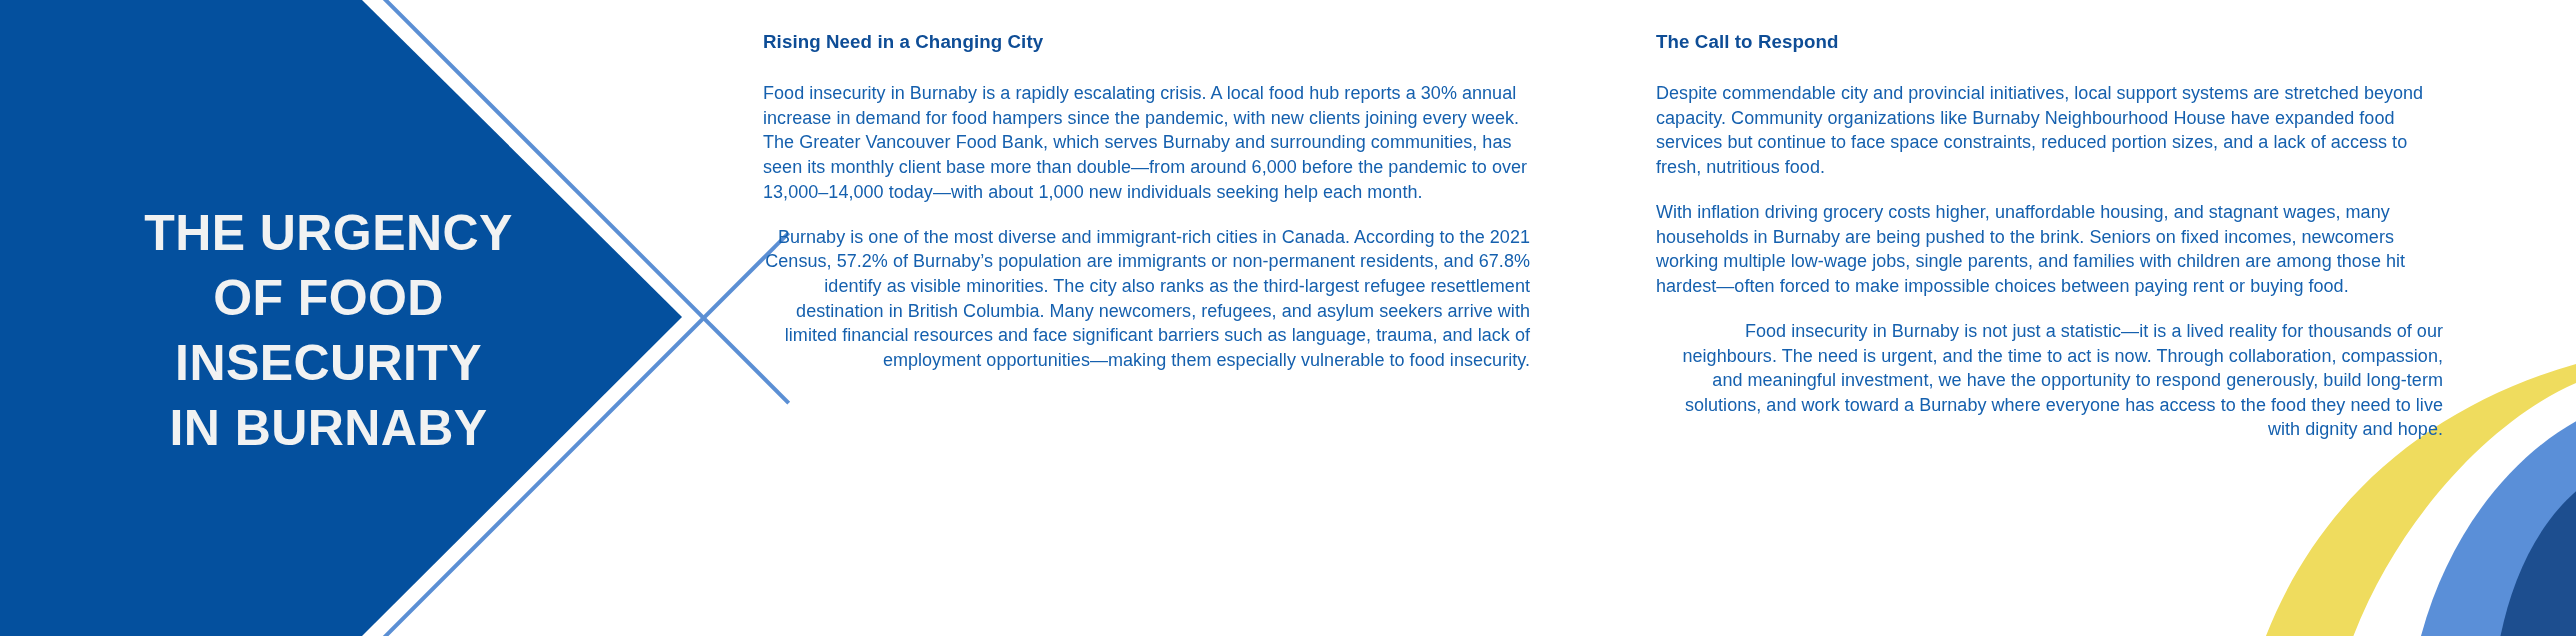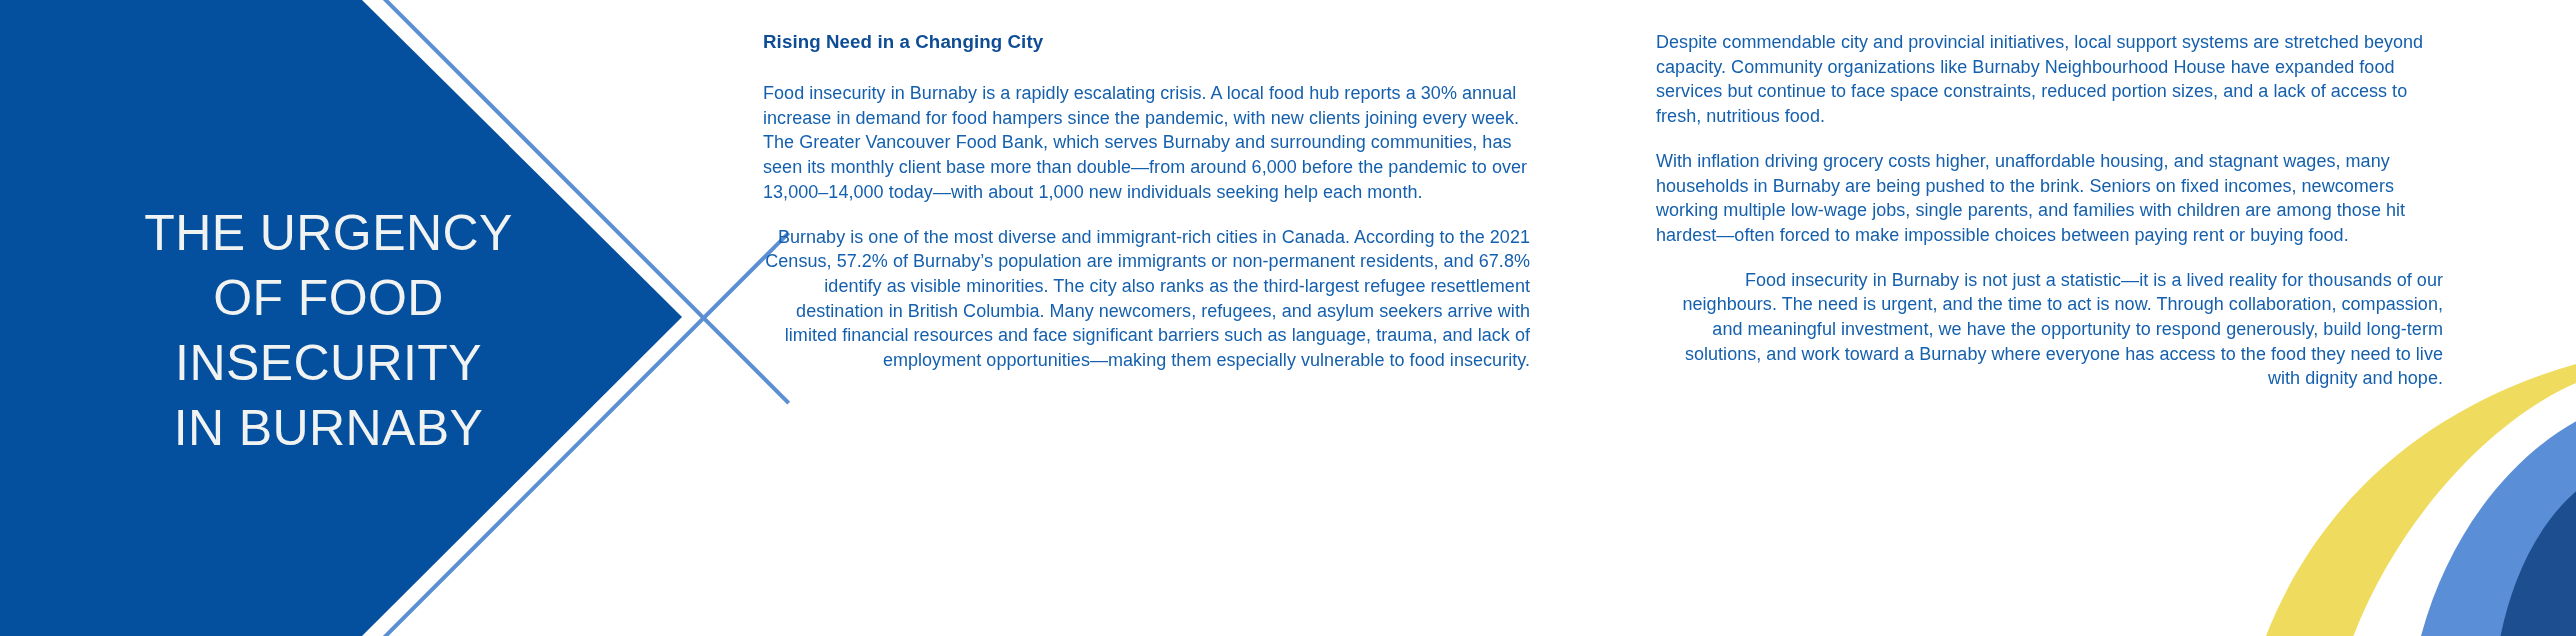--- a/index.html
+++ b/index.html
@@ -32,21 +32,21 @@
     align-items: center;
     justify-content: center;
     box-sizing: border-box;
     padding: 0 51px 0 24px;
   }
 
   .hero-title {
     color: #F1F2F2;
     font-size: 50px;
     line-height: 1.30;
-    font-weight: normal;
+    font-weight: bold;
     letter-spacing: 0.4px;
     text-align: center;
     white-space: pre-line;
     width: 100%;
     margin-top: 25px;
   }
 
   
   .accent-lines {
     position: absolute;
@@ -128,20 +128,21 @@
 
   <div class="columns">
 
     <div class="column first">
       <h2 class="col-heading">Rising Need in a Changing City</h2>
       <p class="col-para">Food insecurity in Burnaby is a rapidly escalating crisis. A local food hub reports a 30% annual increase in demand for food hampers since the pandemic, with new clients joining every week. The Greater Vancouver Food Bank, which serves Burnaby and surrounding communities, has seen its monthly client base more than double—from around 6,000 before the pandemic to over 13,000–14,000 today—with about 1,000 new individuals seeking help each month.</p>
       <p class="col-para">Burnaby is one of the most diverse and immigrant-rich cities in Canada. According to the 2021 Census, 57.2% of Burnaby’s population are immigrants or non-permanent residents, and 67.8% identify as visible minorities. The city also ranks as the third-largest refugee resettlement destination in British Columbia. Many newcomers, refugees, and asylum seekers arrive with limited financial resources and face significant barriers such as language, trauma, and lack of employment opportunities—making them especially vulnerable to food insecurity.</p>
     </div>
 
     <div class="column second">
+      <h2 class="col-heading">The Call to Respond</h2>
       <p class="col-para">Despite commendable city and provincial initiatives, local support systems are stretched beyond capacity. Community organizations like Burnaby Neighbourhood House have expanded food services but continue to face space constraints, reduced portion sizes, and a lack of access to fresh, nutritious food.</p>
       <p class="col-para">With inflation driving grocery costs higher, unaffordable housing, and stagnant wages, many households in Burnaby are being pushed to the brink. Seniors on fixed incomes, newcomers working multiple low-wage jobs, single parents, and families with children are among those hit hardest—often forced to make impossible choices between paying rent or buying food.</p>
       <p class="col-para">Food insecurity in Burnaby is not just a statistic—it is a lived reality for thousands of our neighbours. The need is urgent, and the time to act is now. Through collaboration, compassion, and meaningful investment, we have the opportunity to respond generously, build long-term solutions, and work toward a Burnaby where everyone has access to the food they need to live with dignity and hope.</p>
     </div>
 
   </div>
 </div>
 
 
 </body></html>

